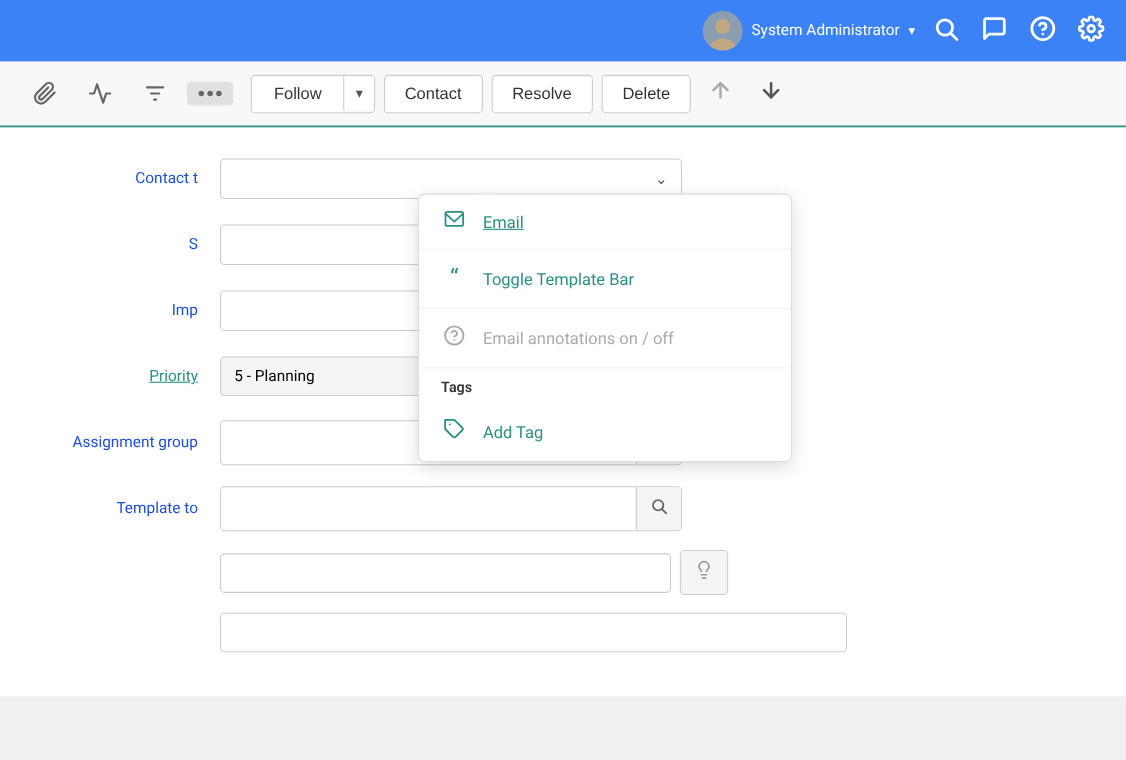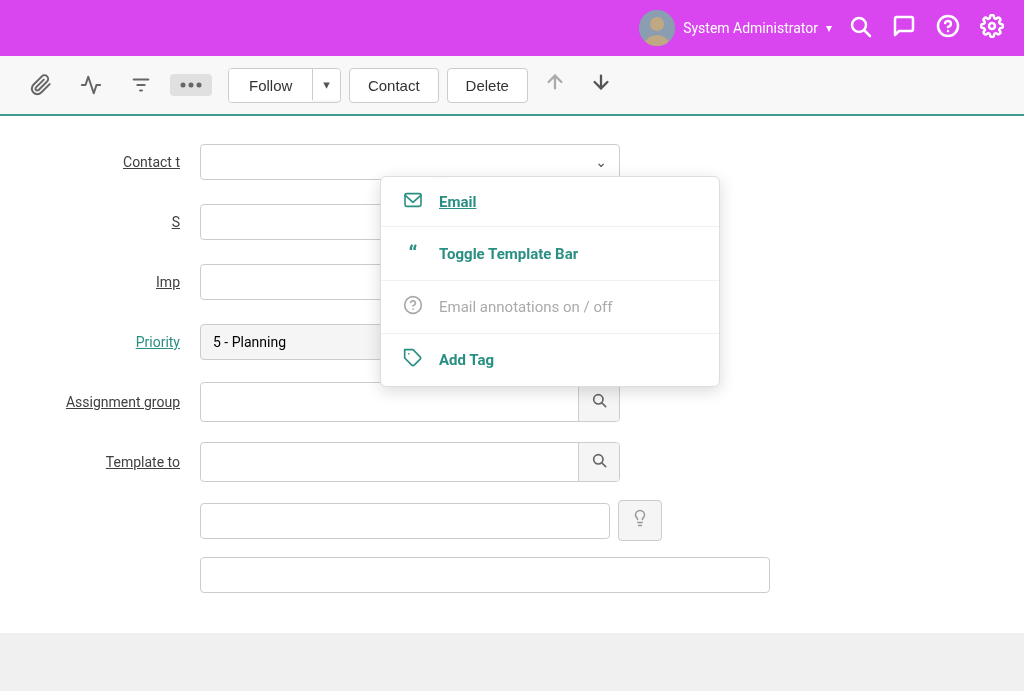--- a/index.html
+++ b/index.html
@@ -7,21 +7,21 @@
       font-family: -apple-system, BlinkMacSystemFont, 'Segoe UI', Roboto, sans-serif;
       background: #f0f0f0;
       width: 1024px;
       height: 691px;
       overflow: hidden;
       position: relative;
     }
 
     
     .topnav {
-      background: #d946ef;
+      background: #3b82f6;
       height: 56px;
       display: flex;
       align-items: center;
       justify-content: flex-end;
       padding: 0 16px;
       gap: 12px;
     }
     .topnav-user {
       display: flex;
       align-items: center;
@@ -130,25 +130,24 @@
 
     .form-row {
       display: flex;
       align-items: center;
       margin-bottom: 16px;
       min-height: 44px;
     }
     .form-label {
       width: 160px;
       font-size: 14px;
-      color: #404040;
+      color: #1d4ed8;
       text-align: right;
       padding-right: 20px;
       flex-shrink: 0;
-      text-decoration: underline;
     }
     .form-label.link {
       color: #2a8f83;
       text-decoration: underline;
       cursor: pointer;
     }
     .form-control {
       flex: 1;
       border: 1.5px solid #ccc;
       border-radius: 4px;
@@ -244,21 +243,21 @@
       display: flex;
       align-items: center;
       padding: 14px 20px;
       cursor: pointer;
       font-size: 15px;
       color: #333;
       gap: 14px;
       border-bottom: 1px solid #f0f0f0;
     }
     .dropdown-item:last-child { border-bottom: none; }
-    .dropdown-item.teal { color: #2a8f83; font-weight: bold; }
+    .dropdown-item.teal { color: #2a8f83; }
     .dropdown-item.muted { color: #aaa; }
     .dropdown-section-label {
       padding: 10px 20px 6px;
       font-size: 13px;
       font-weight: 600;
       color: #333;
       text-transform: none;
     }
     .item-icon {
       font-size: 18px;
@@ -335,20 +334,21 @@
       <circle cx="19" cy="5" r="2.5"></circle>
     </svg>
   </button>
 
   <div class="btn-follow-group">
     <button class="btn-follow">Follow</button>
     <button class="btn-follow-caret">▾</button>
   </div>
 
   <button class="btn-action">Contact</button>
+  <button class="btn-action">Resolve</button>
   <button class="btn-action">Delete</button>
 
   <button class="btn-nav">
     <svg width="22" height="22" viewBox="0 0 24 24" fill="none" stroke="#aaa" stroke-width="2.5" stroke-linecap="round" stroke-linejoin="round">
       <line x1="12" y1="19" x2="12" y2="5"></line>
       <polyline points="5 12 12 5 19 12"></polyline>
     </svg>
   </button>
   <button class="btn-nav">
     <svg width="22" height="22" viewBox="0 0 24 24" fill="none" stroke="#555" stroke-width="2.5" stroke-linecap="round" stroke-linejoin="round">
@@ -457,20 +457,21 @@
       <span class="item-icon muted">
         <svg width="20" height="20" viewBox="0 0 24 24" fill="none" stroke="#aaa" stroke-width="2" stroke-linecap="round">
           <circle cx="12" cy="12" r="10"></circle>
           <path d="M9.09 9a3 3 0 0 1 5.83 1c0 2-3 3-3 3"></path>
           <line x1="12" y1="17" x2="12.01" y2="17"></line>
         </svg>
       </span>
       <span>Email annotations on / off</span>
     </div>
 
+    <div class="dropdown-section-label">Tags</div>
 
     <div class="dropdown-item teal">
       <span class="item-icon teal">
         <svg width="20" height="20" viewBox="0 0 24 24" fill="none" stroke="#2a8f83" stroke-width="2" stroke-linecap="round" stroke-linejoin="round">
           <path d="M20.59 13.41l-7.17 7.17a2 2 0 0 1-2.83 0L2 12V2h10l8.59 8.59a2 2 0 0 1 0 2.82z"></path>
           <line x1="7" y1="7" x2="7.01" y2="7"></line>
         </svg>
       </span>
       <span>Add Tag</span>
     </div>

